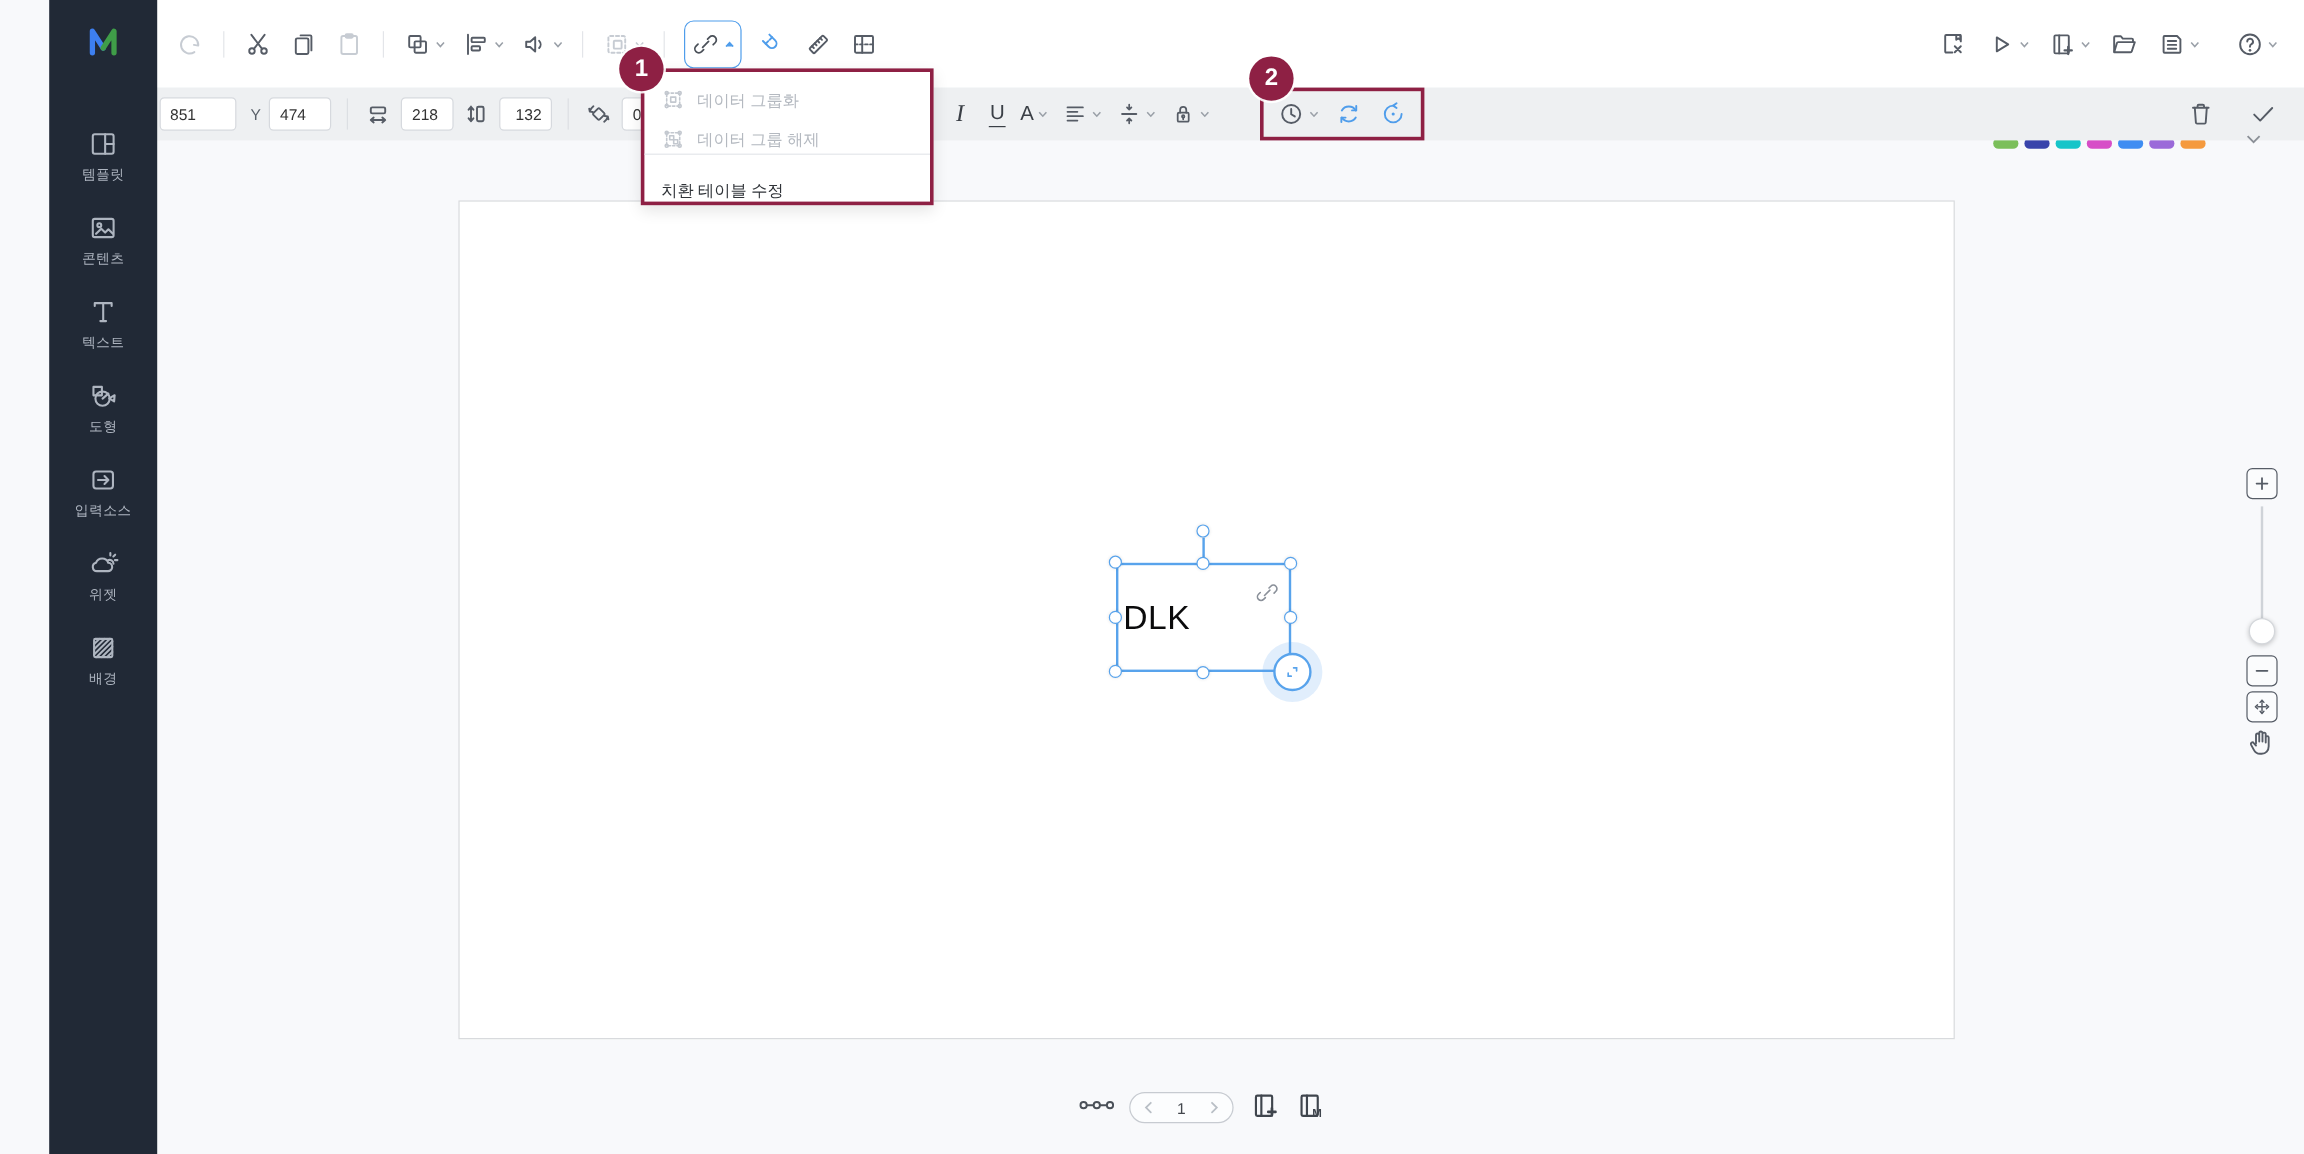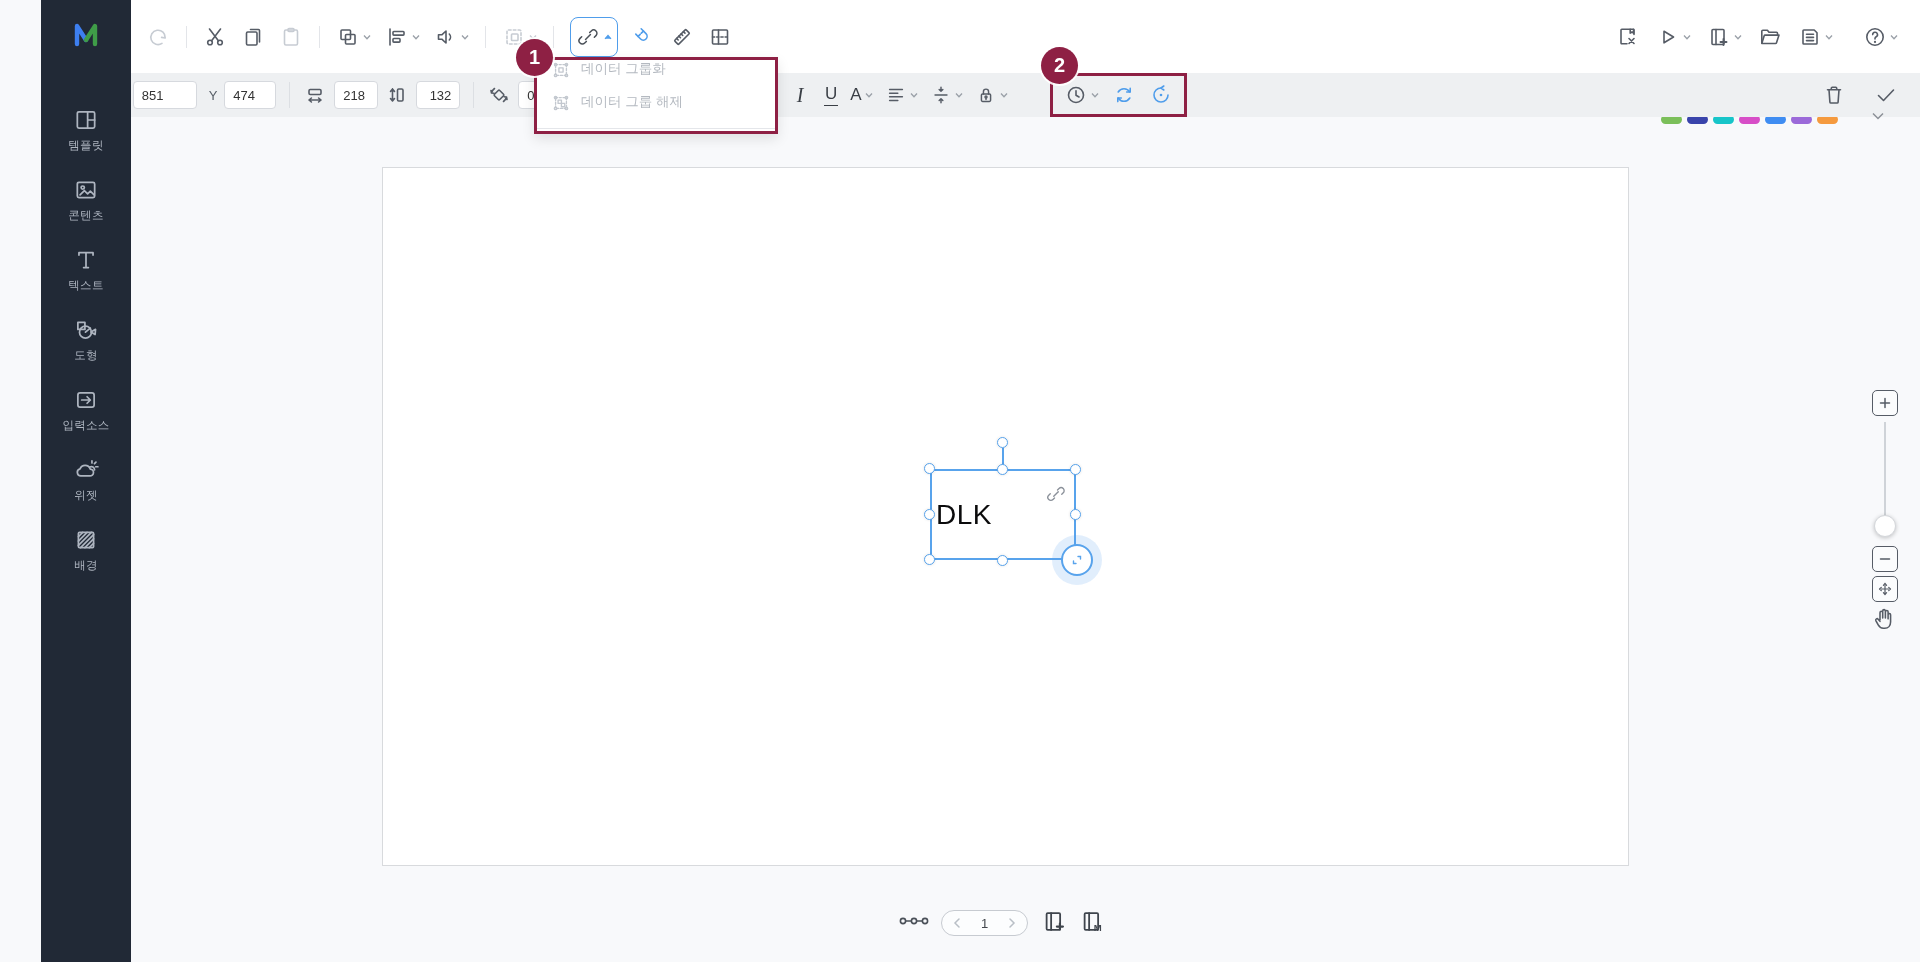--- a/index.html
+++ b/index.html
@@ -59,21 +59,21 @@
   .sel-link{position:absolute;left:1046px;top:484px;color:#8a9099;z-index:7;}
   .resize-halo{position:absolute;left:1052px;top:535px;width:50px;height:50px;border-radius:50%;
                background:rgba(88,163,236,.18);z-index:7;}
   .resize-knob{position:absolute;left:1061px;top:544px;width:32px;height:32px;border-radius:50%;background:#fff;
                border:2px solid #58a3ec;box-sizing:border-box;z-index:8;display:flex;align-items:center;justify-content:center;
                color:#58a3ec;cursor:pointer;}
 
   
   .menu{position:absolute;left:534px;top:57px;width:244px;background:#fff;border:3px solid #8e2044;
         box-sizing:border-box;z-index:40;box-shadow:0 5px 12px rgba(0,0,0,.10);}
-  .menu-item{height:33px;display:flex;align-items:flex-start;gap:10px;padding:0 14px;font-size:13.5px;color:#2f3338;cursor:pointer;}
+  .menu-item{height:33px;display:flex;align-items:flex-end;gap:10px;padding:0 14px;font-size:13.5px;color:#2f3338;cursor:pointer;}
   .menu-item.disabled{color:#b4b9c0;cursor:default;}
   .menu-item.disabled .mi-ic{color:#c3c8cf;}
   .menu-sep{height:1px;background:#e4e6ea;margin:2px 0;}
   .menu-item.tall{height:37px;}
 
   
   .badge{position:absolute;width:37px;height:37px;border-radius:50%;background:#8e2044;color:#fff;
          display:flex;align-items:center;justify-content:center;font-size:20px;font-weight:bold;
          z-index:60;box-shadow:0 0 0 2px rgba(255,255,255,.9);}
   .badge1{left:516px;top:39px;}
@@ -490,20 +490,23 @@
           <circle cx="5.5" cy="5.5" r="1.5"></circle>
           <circle cx="18.5" cy="5.5" r="1.5"></circle>
           <circle cx="5.5" cy="18.5" r="1.5"></circle>
           <circle cx="18.5" cy="18.5" r="1.5"></circle>
           <rect x="8.5" y="8.5" width="4" height="4"></rect>
           <rect x="12.5" y="12.5" width="4" height="4"></rect>
         </svg>
       <span>데이터 그룹 해제</span>
     </div>
     <div class="menu-sep"></div>
+    <div class="menu-item tall">
+      <span>치환 테이블 수정</span>
+    </div>
   </div>
 
   <div class="badge badge1">
       <span>1</span>
     </div>
   <div class="badge badge2">
       <span>2</span>
     </div>
 
   <div class="zbtn" style="left:1872px;top:390px;">

